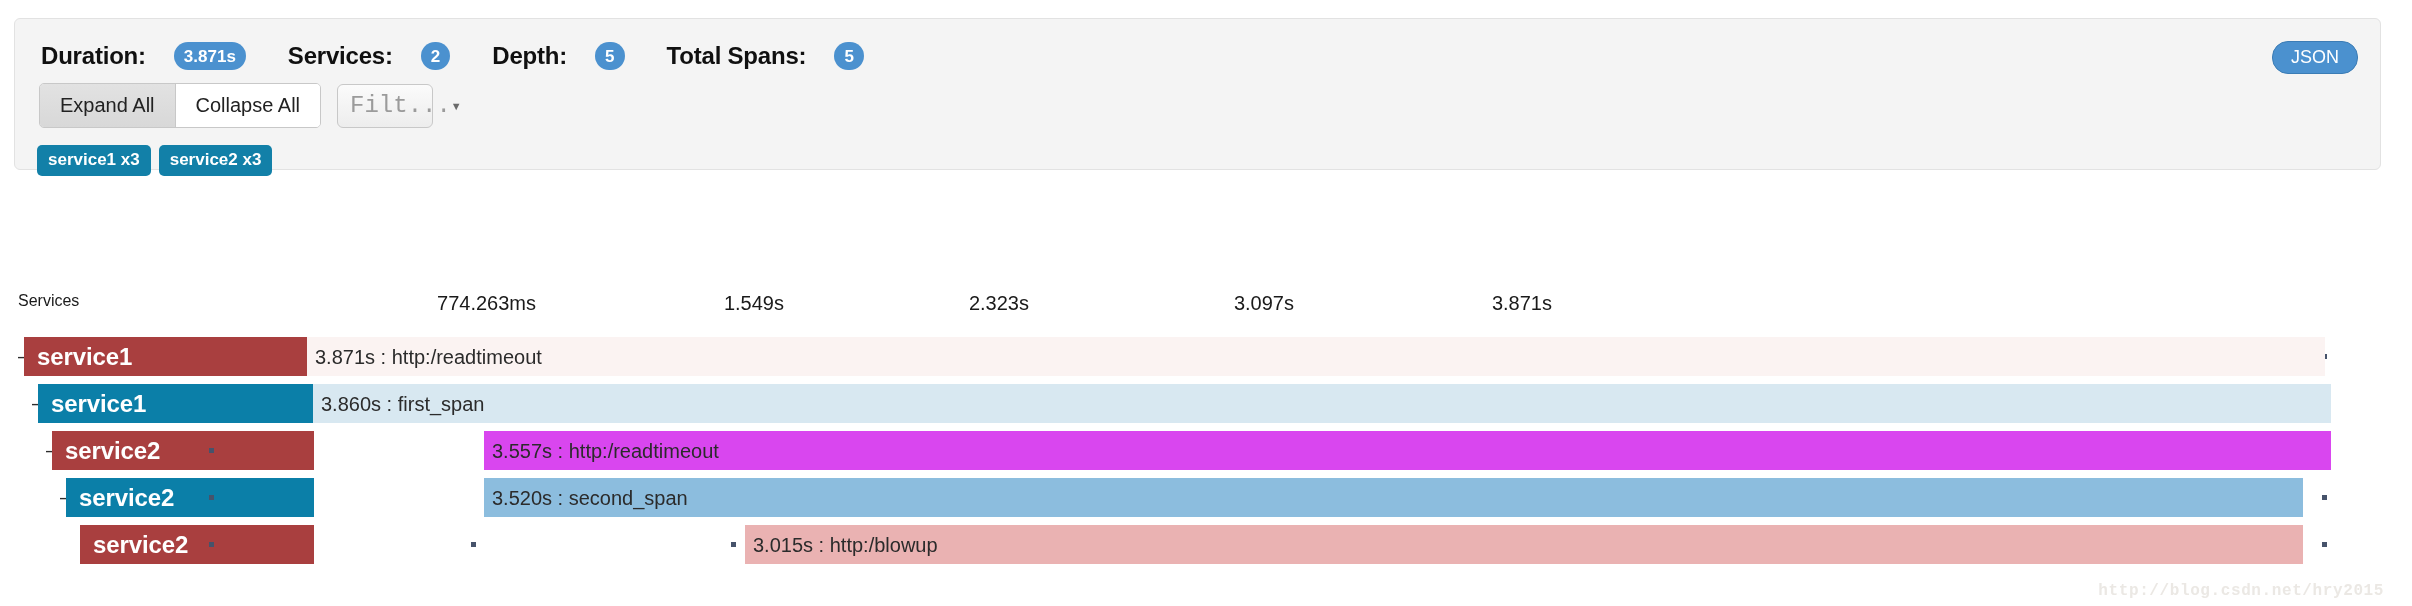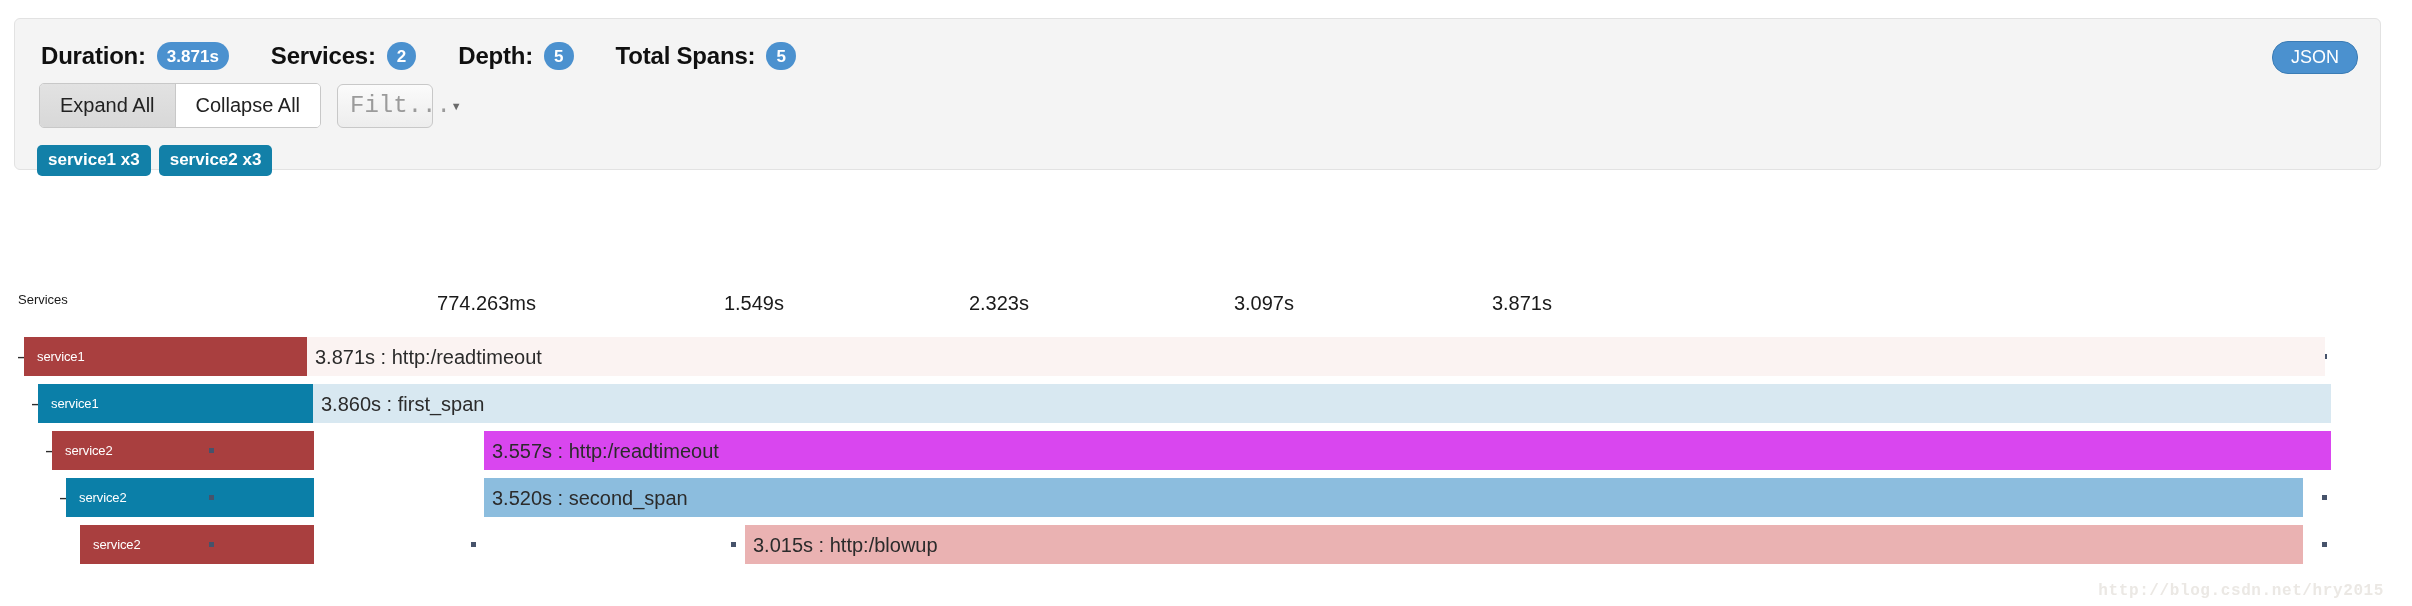--- a/index.html
+++ b/index.html
@@ -35,20 +35,21 @@
     top: 18px;
     height: 38px;
     display: flex;
     align-items: center;
     white-space: nowrap;
   }
   .stat-group {
     display: flex;
     align-items: center;
     margin-right: 42px;
+    gap: 17px;
   }
   .stat-label {
     font-size: 24px;
     font-weight: bold;
     color: #101010;
     margin-right: 11px;
     letter-spacing: -0.2px;
   }
   .stat-badge {
     display: inline-flex;
@@ -158,21 +159,21 @@
     position: absolute;
     left: 0;
     top: 292px;
     width: 2412px;
     height: 28px;
   }
   #ruler-services-label {
     position: absolute;
     left: 18px;
     top: 0;
-    font-size: 13px;
+    font-size: 16px;
     color: #1a1a1a;
   }
   .tick-label {
     position: absolute;
     top: 0;
     font-size: 20px;
     color: #1a1a1a;
     transform: translateX(-100%);
     white-space: nowrap;
   }
@@ -203,22 +204,22 @@
     top: 4px;
     height: 39px;
     display: flex;
     align-items: center;
     box-sizing: border-box;
     padding-left: 13px;
     cursor: pointer;
   }
   .svc-block .svc-name {
     color: #ffffff;
-    font-size: 13px;
-    font-weight: normal;
+    font-size: 24px;
+    font-weight: bold;
     line-height: 1;
     letter-spacing: -0.1px;
   }
   .svc-red  { background: #a93f3f; }
   .svc-blue { background: #0b7fa8; }
 
   .bar {
     position: absolute;
     top: 4px;
     height: 39px;

